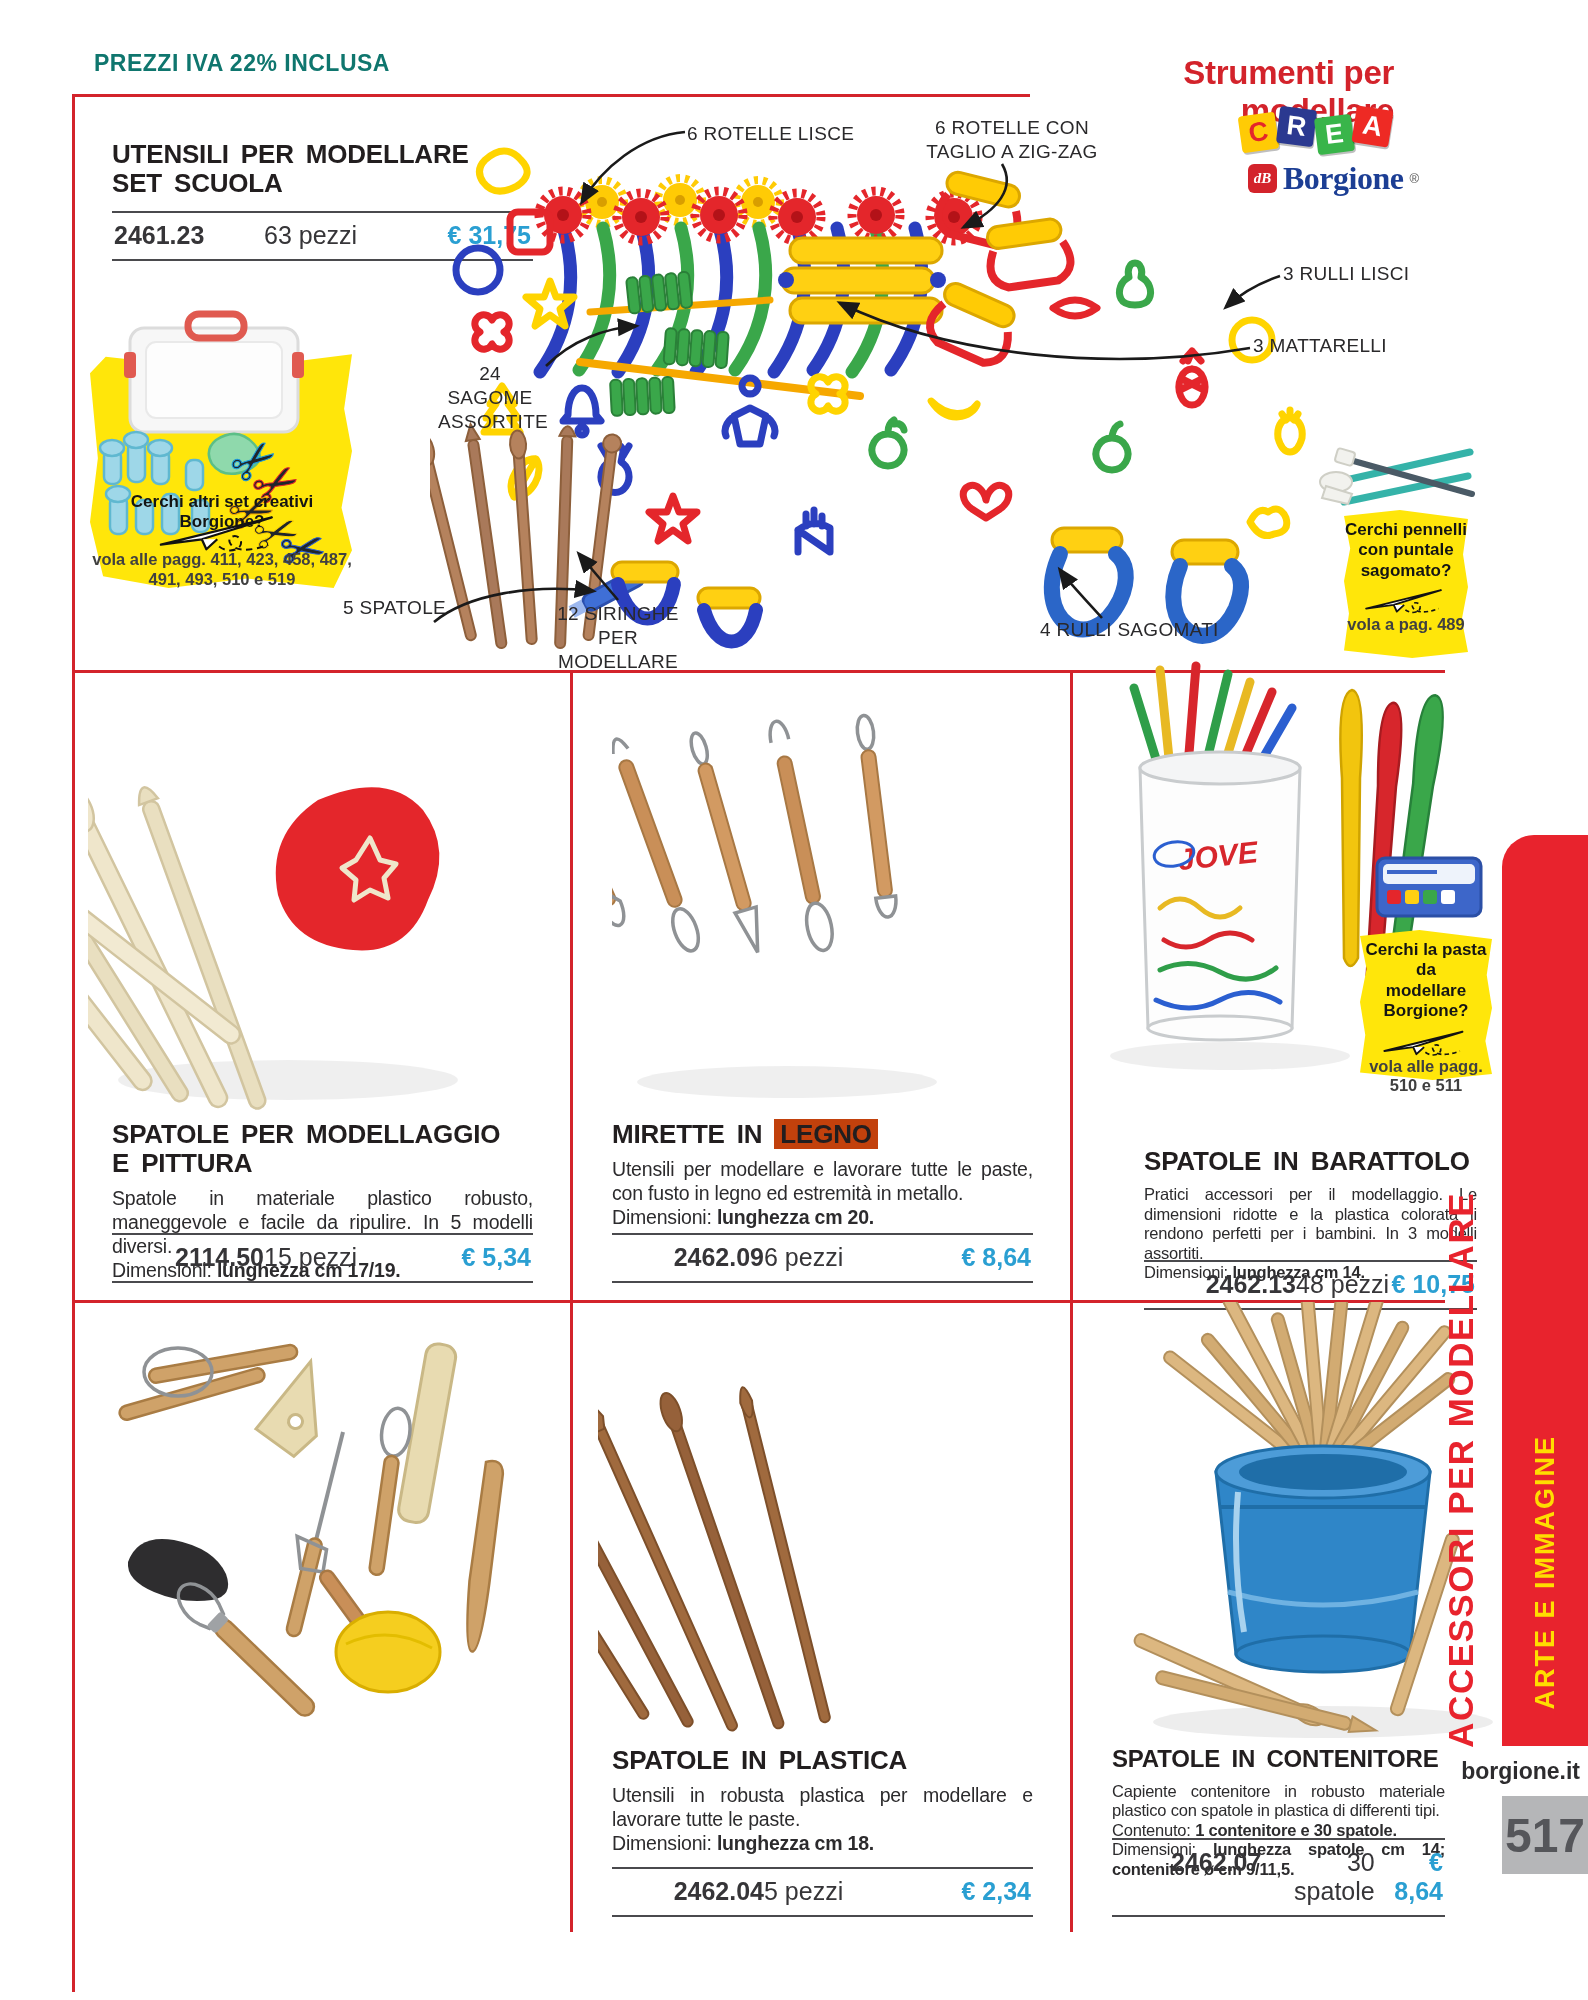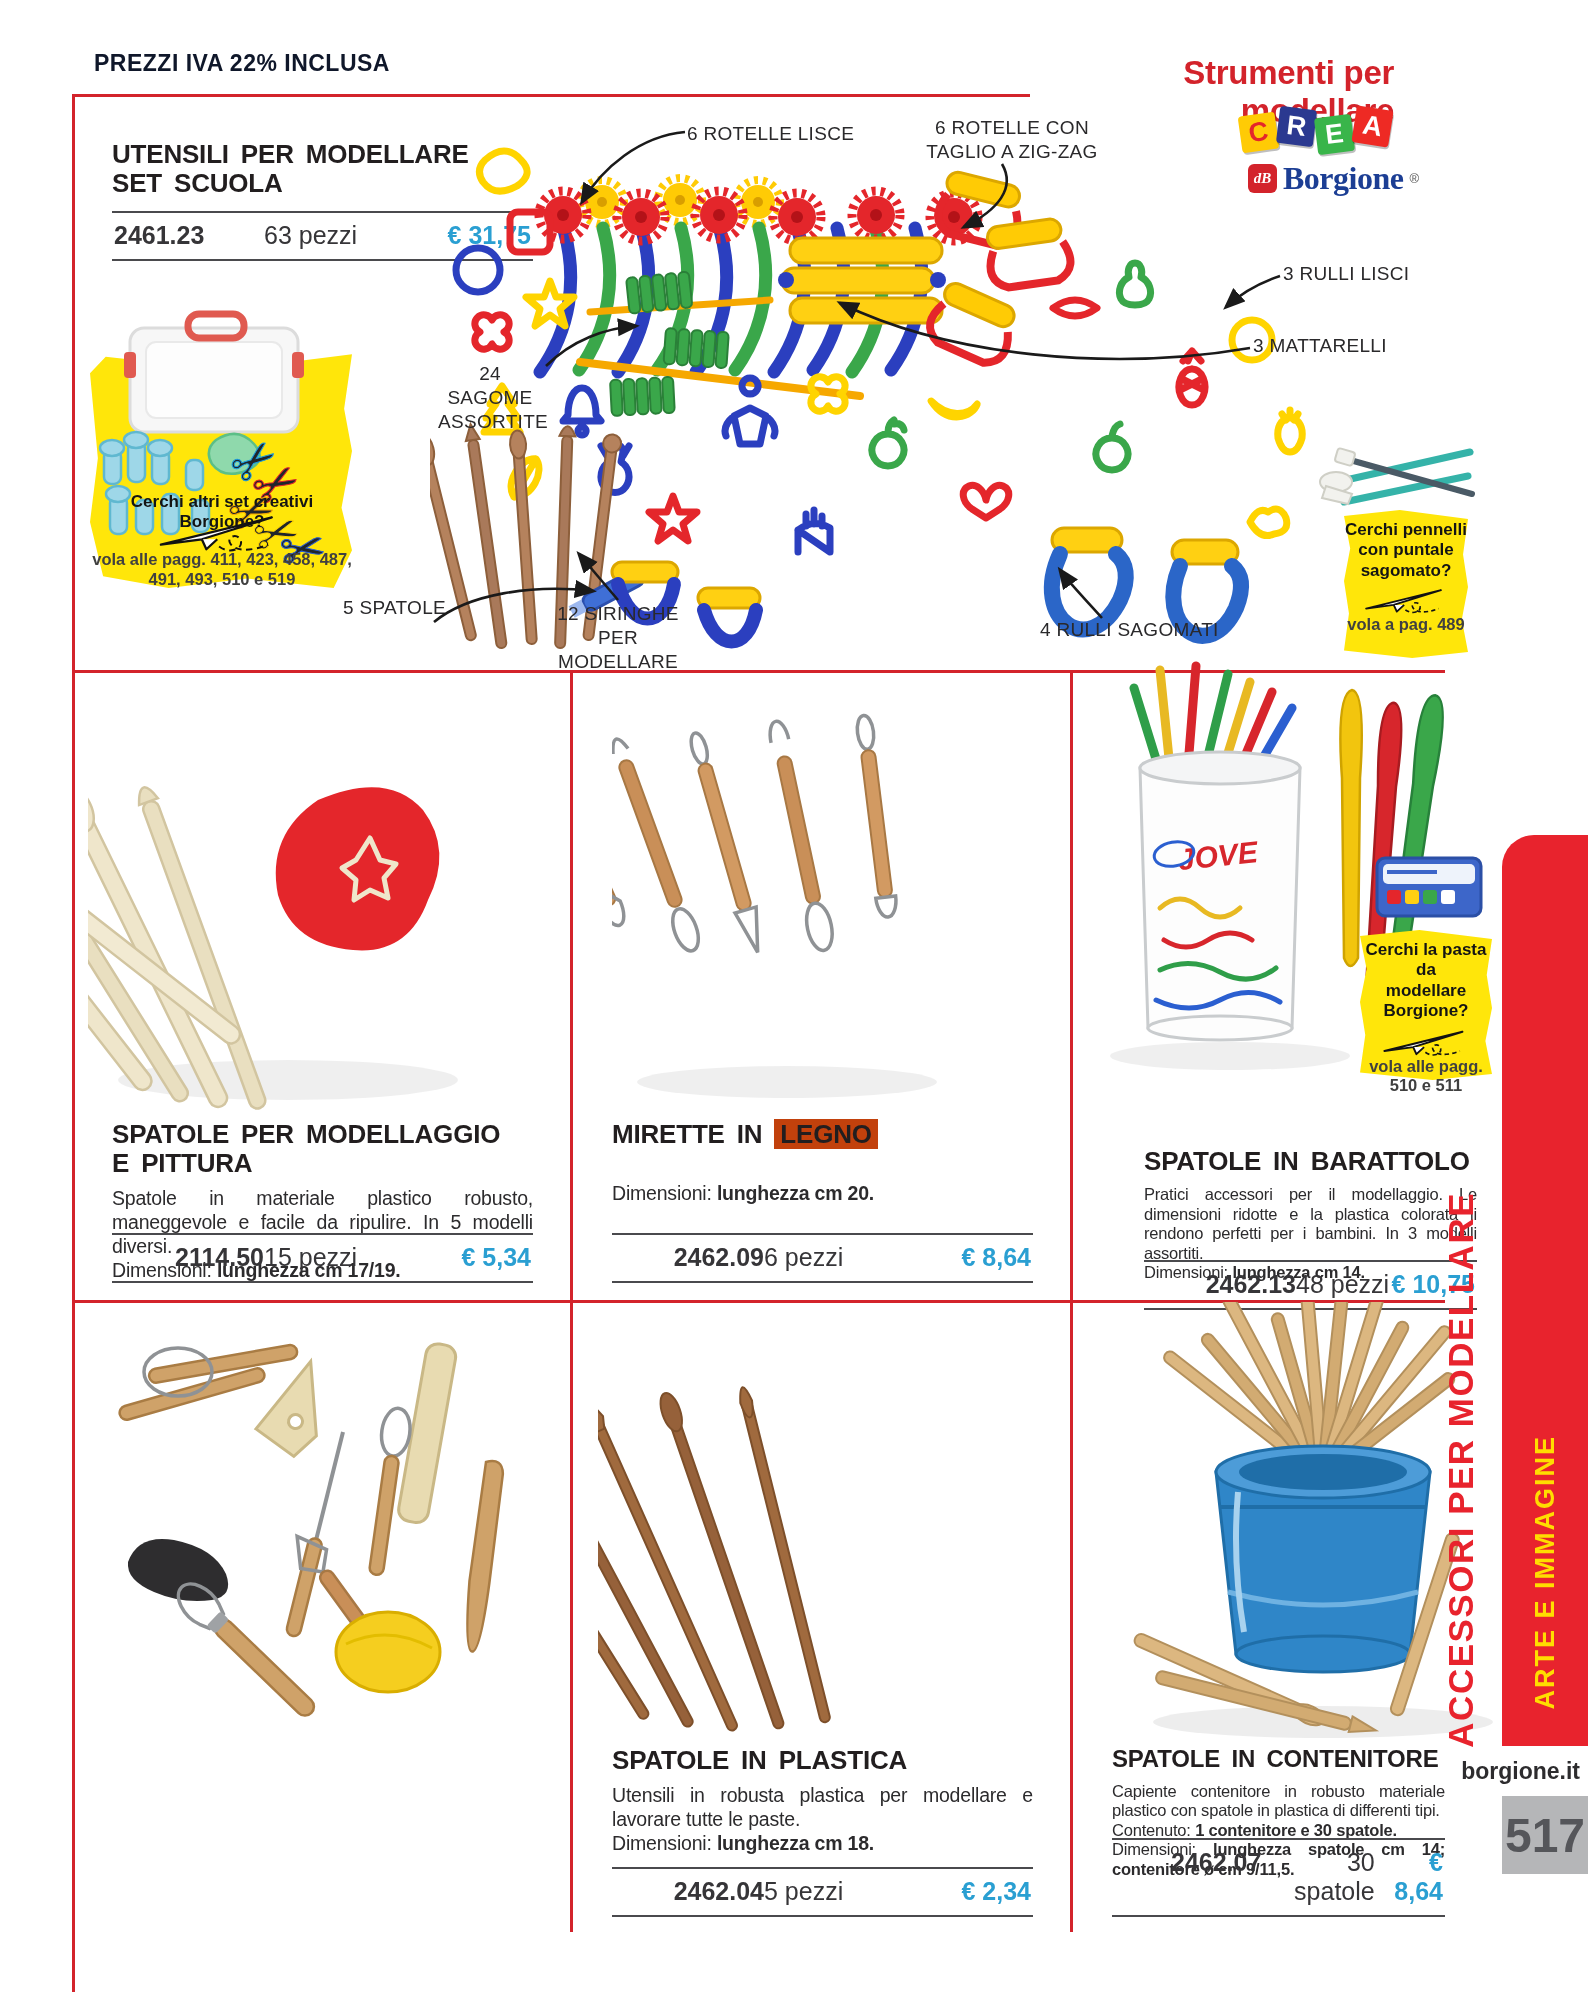--- a/index.html
+++ b/index.html
@@ -2,21 +2,21 @@
 <html><head>
 <meta charset="utf-8">
 <style>
   html,body{margin:0;padding:0;background:#e8e8e8;}
   .page{position:relative;width:1588px;height:2000px;background:#ffffff;overflow:hidden;
         font-family:"Liberation Sans",sans-serif;color:#2c2b2d;}
   .abs{position:absolute;}
   
   .rule{position:absolute;background:#d3232b;}
   
-  .vat{position:absolute;left:94px;top:50px;font-size:23px;font-weight:bold;color:#0f172a;letter-spacing:.5px;}
+  .vat{position:absolute;left:94px;top:50px;font-size:23px;font-weight:bold;color:#0f766e;letter-spacing:.5px;}
   .section-title{position:absolute;left:1030px;top:54px;width:364px;text-align:right;
                  font-size:33px;font-weight:bold;color:#d3232b;letter-spacing:-.3px;}
   
   .prod{position:absolute;}
   .prod-title{font-size:26px;font-weight:bold;color:#221e1f;line-height:1.12;letter-spacing:-.2px;word-spacing:5px;}
   .hl{background:#c2410c;padding:0 6px;}
   .prod-desc{margin-top:9px;font-size:19.5px;line-height:1.22;color:#2c2b2d;text-align:justify;letter-spacing:-.2px;}
   .col-narrow .prod-desc{font-size:16.5px;line-height:1.18;}
   .prod-desc b{font-weight:bold;}
   .pricebar{display:flex;align-items:baseline;border-top:2.5px solid #4a4a4d;border-bottom:2.5px solid #4a4a4d;
@@ -410,21 +410,21 @@
         <path d="M-10,-150 a10,20 0 1,0 20,0 Z" fill="none" stroke="#8f9295" stroke-width="3.5"></path>
       </g>
     </g>
   </svg>
 
   <div class="prod" style="left:612px;top:1120px;width:421px;height:163px;">
     <div class="prod-title">
       <span>MIRETTE IN </span><span class="hl">LEGNO</span>
     </div>
     <div class="prod-desc">
-      <br>
+      <span>Utensili per modellare e lavorare tutte le paste, con fusto in legno ed estremità in metallo.</span><br>
       <span>Dimensioni: </span><b>lunghezza cm 20.</b>
     </div>
     <div class="pricebar bar-bottom">
       <span class="code">2462.09</span>
       <span class="qty">6 pezzi</span>
       <span class="price">€ 8,64</span>
     </div>
   </div>
 
   <svg class="abs" style="left:1100px;top:648px;" width="360" height="430" viewBox="0 0 360 430">

